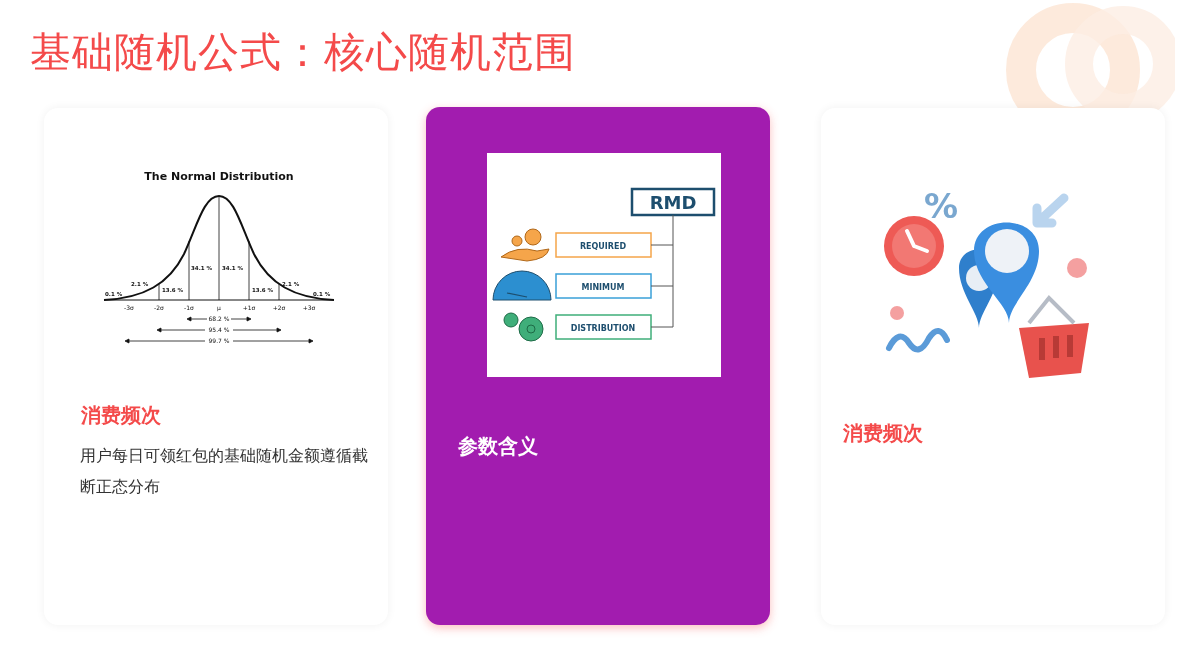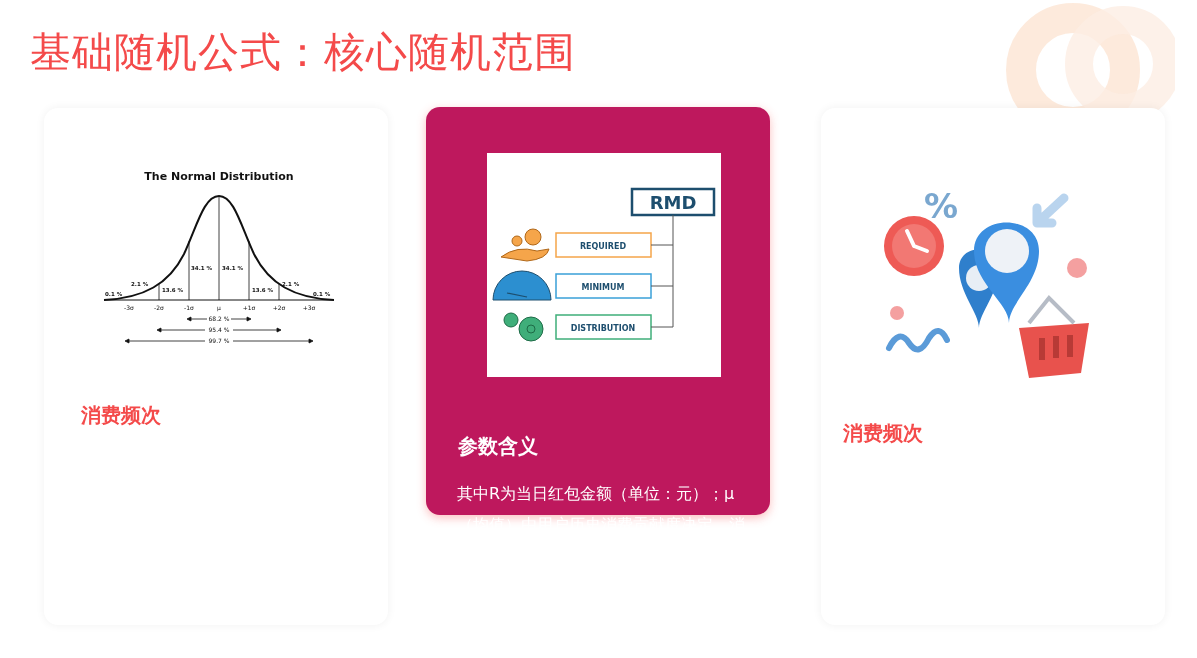--- a/index.html
+++ b/index.html
@@ -1,21 +1,21 @@
 <!DOCTYPE html>
 <html><head>
 <meta charset="utf-8">
 <style>
   html,body{margin:0;padding:0;}
   body{width:1197px;height:658px;background:#ffffff;position:relative;overflow:hidden;font-family:"DejaVu Sans","Liberation Sans",sans-serif;}
   .deco{position:absolute;left:1005px;top:2px;width:170px;height:128px;}
   .title{position:absolute;left:30px;top:24px;margin:0;font-size:41px;font-weight:normal;color:#f44a4a;letter-spacing:1px;line-height:56px;}
   .card{position:absolute;top:108px;width:344px;height:517px;background:#fff;border-radius:14px;box-shadow:0 0 10px rgba(0,0,0,0.06);}
   .card.c1{left:44px;}
-  .card.c2{left:426px;top:107px;height:408px;background:#be185d;box-shadow:0 3px 10px rgba(247,74,74,0.35);}
+  .card.c2{left:426px;top:107px;height:518px;background:#a21caf;box-shadow:0 3px 10px rgba(247,74,74,0.35);}
   .card.c3{left:821px;}
   .card h3{margin:0;font-size:20px;font-weight:bold;position:absolute;}
   .card p{margin:0;position:absolute;font-size:16px;line-height:31px;}
   .c1 h3,.c3 h3{color:#f44a4a;}
   .c1 p,.c3 p{color:#333;}
   .c2 h3,.c2 p{color:#fff;margin-top:20px;}
   .c1 h3{left:37px;top:294px;}
   .c1 p{left:36px;top:332px;width:300px;}
   .c2 h3{left:32px;top:306px;}
   .c2 p{left:31px;top:351px;width:290px;}
@@ -72,20 +72,21 @@
       <line x1="90" y1="155" x2="108" y2="155"></line>
         <line x1="132" y1="155" x2="150" y2="155"></line>
       <line x1="60" y1="166" x2="106" y2="166"></line>
         <line x1="134" y1="166" x2="180" y2="166"></line>
       <line x1="28" y1="177" x2="106" y2="177"></line>
         <line x1="134" y1="177" x2="212" y2="177"></line>
       <path d="M88 155 l4 -2 v4z M152 155 l-4 -2 v4z M58 166 l4 -2 v4z M182 166 l-4 -2 v4z M26 177 l4 -2 v4z M214 177 l-4 -2 v4z"></path>
     </g>
   </svg>
   <h3>消费频次</h3>
+  <p>用户每日可领红包的基础随机金额遵循截断正态分布</p>
 </div>
 
 <div class="card c2">
   <svg class="img2" viewBox="0 0 234 224">
     <rect x="0" y="0" width="234" height="224" fill="#fff"></rect>
     <rect x="145" y="36" width="82" height="26" fill="#fff" stroke="#1d4e6e" stroke-width="2.5"></rect>
     <text x="186" y="56" text-anchor="middle" font-size="18" font-weight="bold" fill="#1d4e6e">RMD</text>
     <line x1="186" y1="62" x2="186" y2="174" stroke="#555" stroke-width="1"></line>
     <rect x="69" y="80" width="95" height="24" fill="#fff" stroke="#f5a54a" stroke-width="1.5"></rect>
     <text x="116" y="96" text-anchor="middle" font-size="8" font-weight="bold" fill="#1d4e6e">REQUIRED</text>
@@ -99,21 +100,20 @@
     <circle cx="30" cy="88" r="5" fill="#f5a54a" stroke="#b0681a" stroke-width="1"></circle>
     <circle cx="46" cy="84" r="8" fill="#f5a54a" stroke="#b0681a" stroke-width="1"></circle>
     <path d="M14 104 Q30 92 50 98 L62 96 Q60 106 40 108 Z" fill="#f5a54a" stroke="#b0681a" stroke-width="1"></path>
     <path d="M6 147 A29 29 0 0 1 64 147 Z" fill="#2c8fd0" stroke="#1d4e6e" stroke-width="1"></path>
     <line x1="20" y1="140" x2="40" y2="144" stroke="#1d4e6e" stroke-width="1.2"></line>
     <circle cx="24" cy="167" r="7" fill="#3fae7a" stroke="#1e6b47" stroke-width="1"></circle>
     <circle cx="44" cy="176" r="12" fill="#3fae7a" stroke="#1e6b47" stroke-width="1"></circle>
     <circle cx="44" cy="176" r="4" fill="none" stroke="#1e6b47" stroke-width="1"></circle>
   </svg>
   <h3>参数含义</h3>
-  <p>其中R为当日红包金额（单位：元）；μ（均值）由用户历史消费贡献度决定，消费频次/金额越高，μ越大；σ（标准差）控制随机波动范围。</p>
 </div>
 
 <div class="card c3">
   <svg class="img3" viewBox="0 0 240 215">
     <text x="55" y="45" font-size="34" font-weight="bold" fill="#7aa7cf">%</text>
     <circle cx="45" cy="73" r="30" fill="#ee5a55"></circle>
     <circle cx="45" cy="73" r="22" fill="#f27873"></circle>
     <path d="M45 73 L38 58 M45 73 L58 78" stroke="#fff" stroke-width="4" stroke-linecap="round"></path>
     <path d="M90 95 C90 70,130 70,130 95 C130 120,110 140,110 155 C110 140,90 120,90 95 Z" fill="#2f7fcc"></path>
     <circle cx="110" cy="105" r="13" fill="#e8eef5"></circle>

